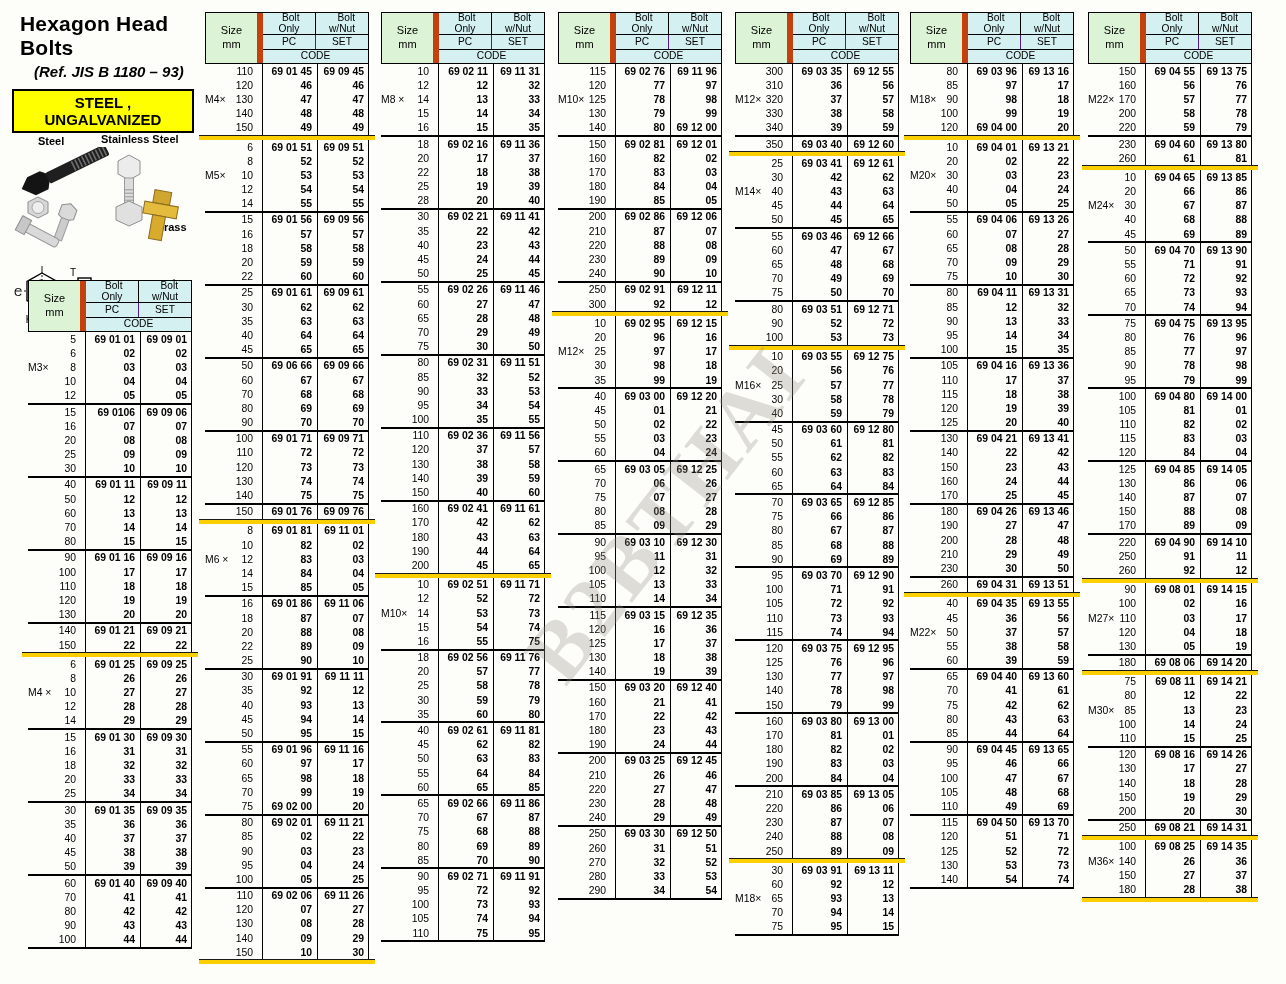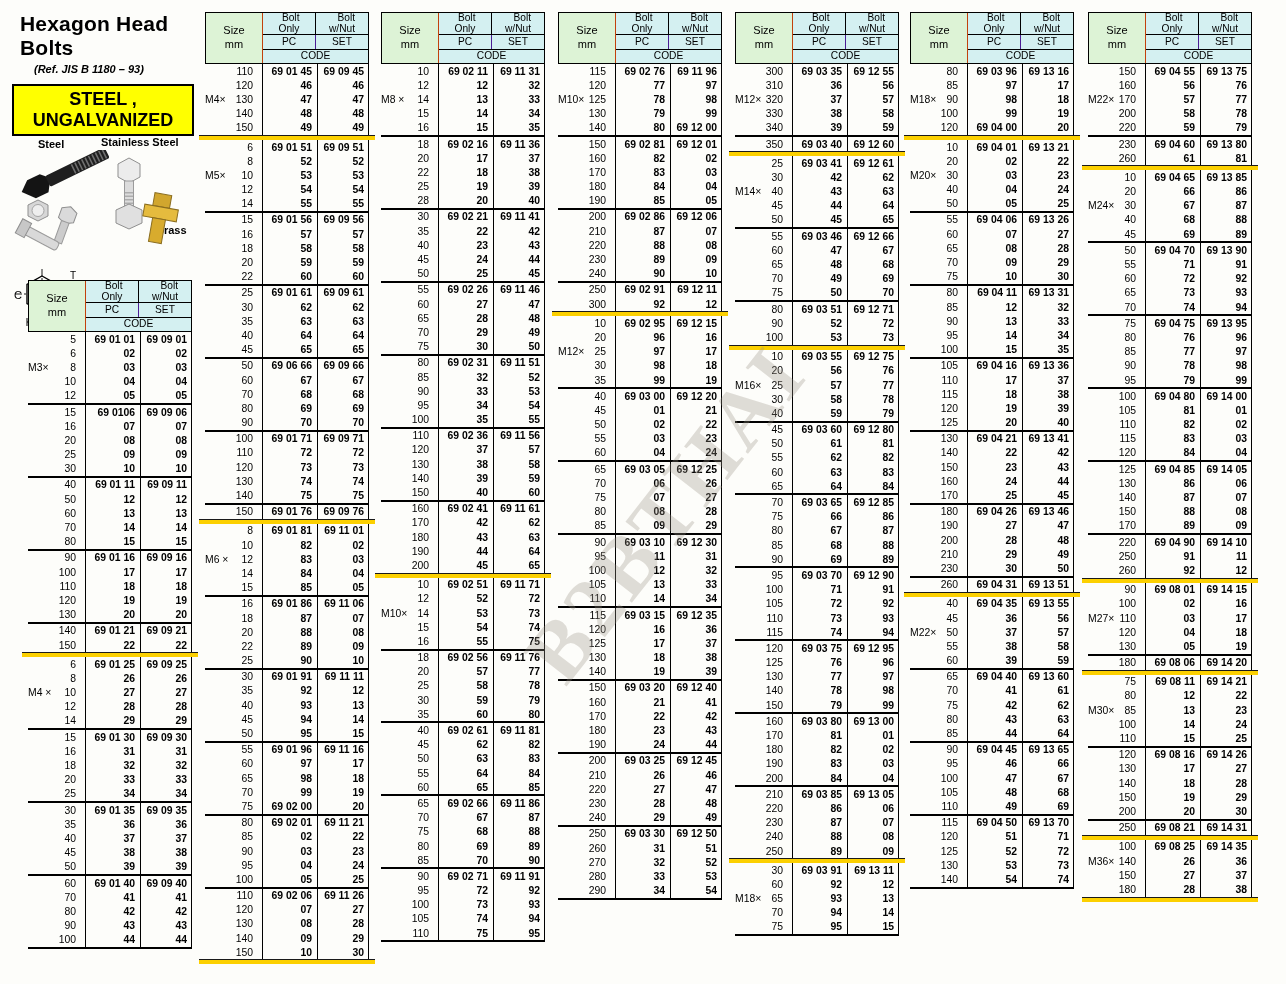--- a/index.html
+++ b/index.html
@@ -4,41 +4,41 @@
 <style>
   html,body{margin:0;padding:0;}
   body{
     width:1286px;height:984px;position:relative;overflow:hidden;
     background:#fdfdfa;color:#000;
     font-family:"Liberation Sans","DejaVu Sans",sans-serif;
   }
   
   .header-left{position:absolute;left:8px;top:12px;width:192px;}
   .title{font-size:21px;font-weight:bold;letter-spacing:.2px;padding-left:12px;}
-  .ref{font-size:11px;font-weight:bold;font-style:italic;margin:3px 0 9px 26px;}
-  .badge{border:2px solid #000;background:#ffff00;font-weight:bold;font-size:18px;
+  .ref{font-size:15px;font-weight:bold;font-style:italic;margin:3px 0 9px 26px;}
+  .badge{border:2px solid #000;background:#ffff00;font-weight:bold;font-size:15px;
          padding:3px 5px;text-align:center;width:168px;margin-left:4px;}
   .photo-wrap{position:relative;width:188px;height:122px;margin-top:4px;}
   .lbl{position:absolute;font-size:11px;font-weight:bold;}
   .lbl-steel{left:30px;top:-2px;}
   .lbl-ss{left:93px;top:-4px;}
   .lbl-brass{left:148px;top:84px;}
   .photo-svg{position:absolute;left:0;top:10px;}
   .diagram{margin-top:2px;margin-left:4px;}
   
   .bolt-table{position:absolute;width:164px;font-size:10.4px;}
   .t0{left:28px;top:280px;}
   .t1{left:205px;top:12px;}
   .t2{left:381px;top:12px;}
   .t3{left:558px;top:12px;}
   .t4{left:735px;top:12px;}
   .t5{left:910px;top:12px;}
   .t6{left:1088px;top:12px;}
   .thead{display:flex;border:1.5px solid #000;height:52px;box-sizing:border-box;background:#d4f0f1;}
-  .size-head{width:57px;box-sizing:border-box;border-right:1px solid #c2410c;background:#ddf3d6;
+  .size-head{width:57px;box-sizing:border-box;border-right:6px solid #c2410c;background:#ddf3d6;
              display:flex;align-items:center;justify-content:center;text-align:center;
              white-space:pre-line;font-size:11px;line-height:1.25;}
   .right-head{flex:1;display:flex;flex-direction:column;}
   .hrow1{flex:1;display:flex;border-bottom:1px solid #000;}
   .hrow1>div{flex:1;display:flex;align-items:center;justify-content:center;text-align:right;
              white-space:pre-line;font-size:10.2px;line-height:1.03;}
   .hrow1>div:first-child{border-right:1px solid #000;}
   .hrow2{height:14px;display:flex;border-bottom:1px solid #000;}
   .hrow2>div{flex:1;text-align:center;font-size:10.2px;line-height:13px;}
   .hrow2>div:first-child{border-right:1px solid #4c1d95;}

